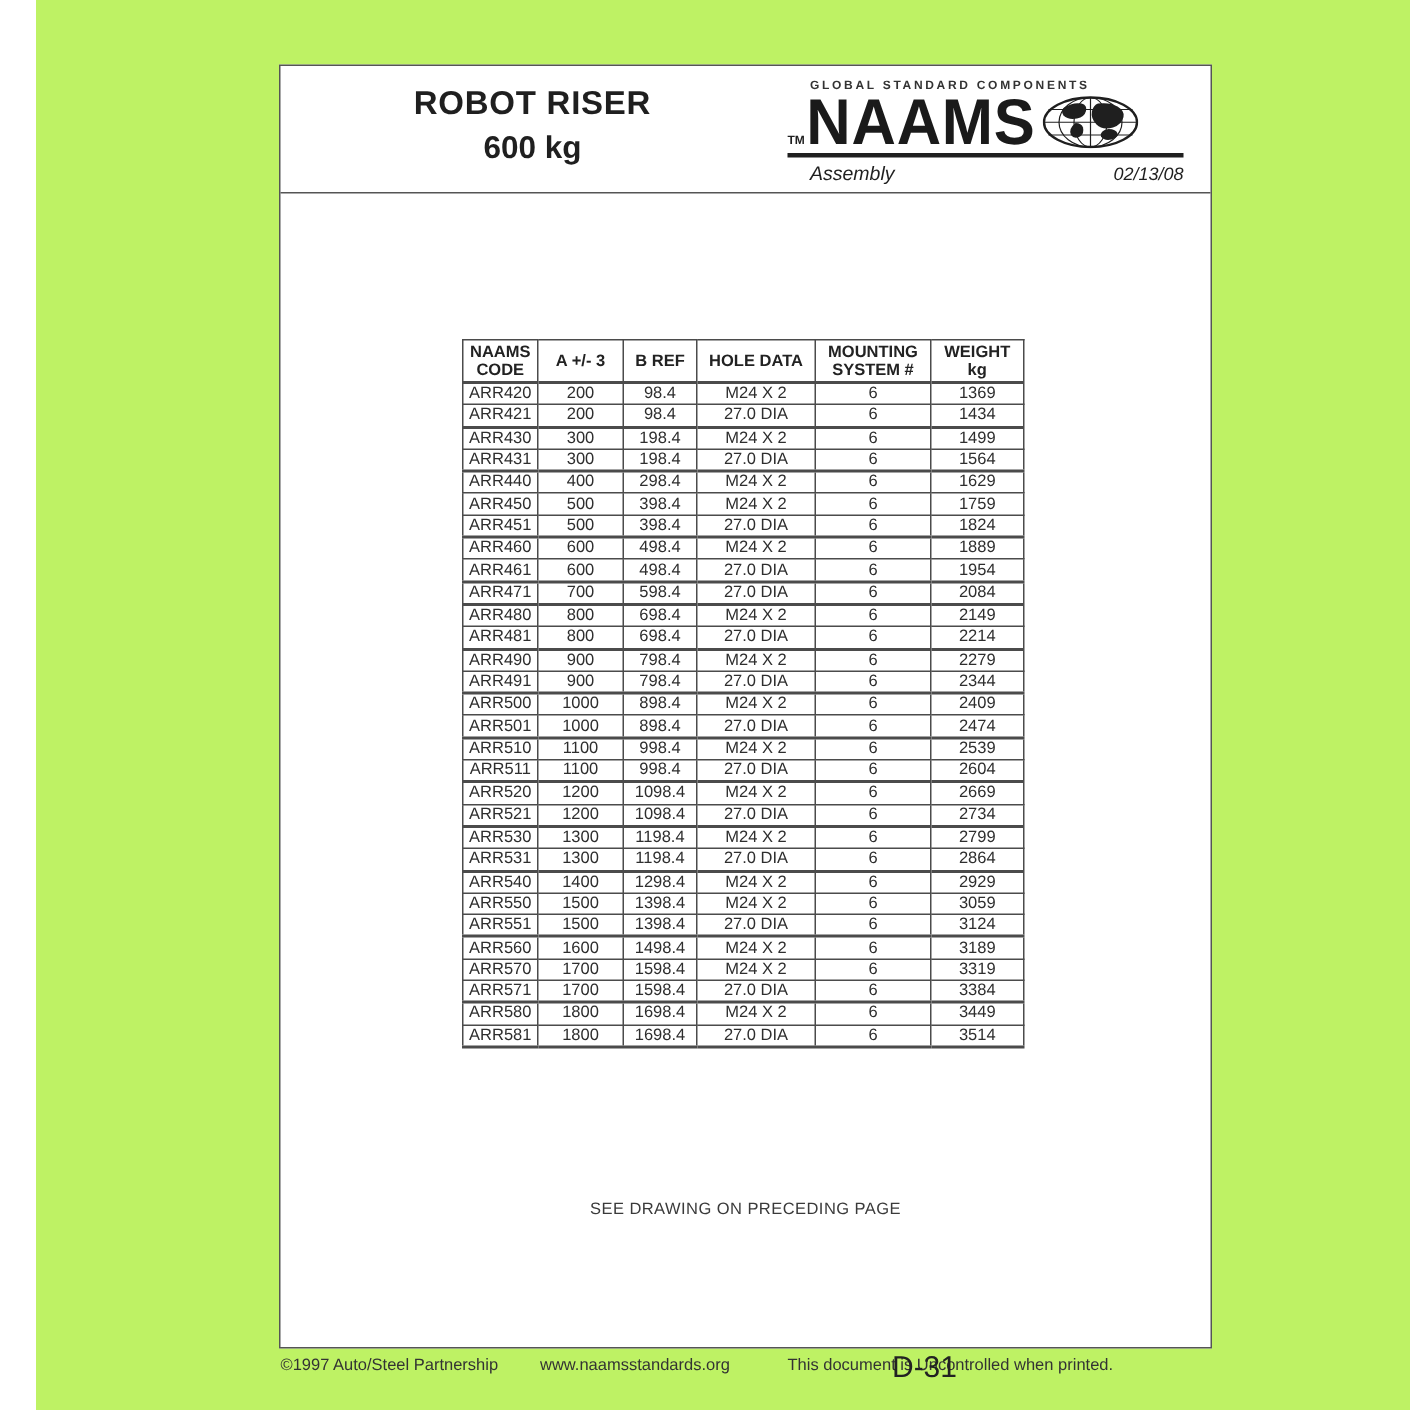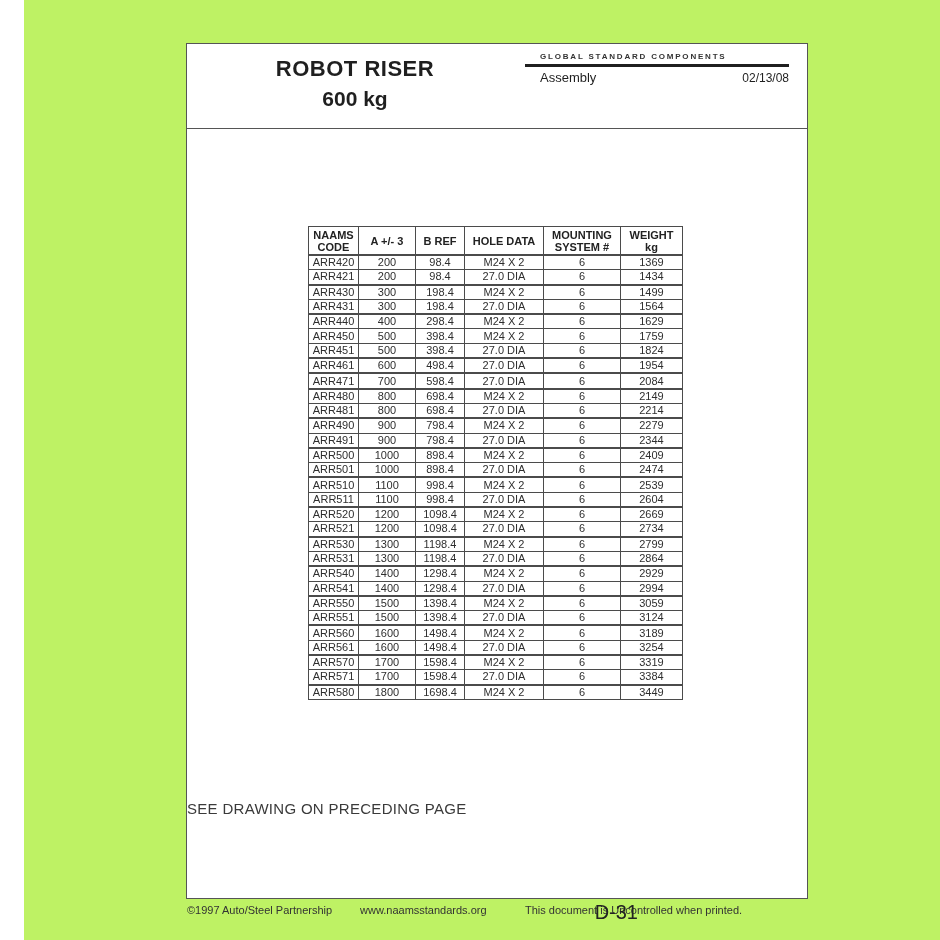--- a/index.html
+++ b/index.html
@@ -93,20 +93,21 @@
     height: 3px;
     background: #1f1f1f;
     margin-top: 3px;
   }
   .brand-sub {
     display: flex;
     justify-content: space-between;
     align-items: baseline;
     margin-top: 3px;
     padding-left: 15px;
+    font-style: italic;
   }
   .division { font-size: 13px; color: #1f1f1f; }
   .rev-date { font-size: 12px; color: #1f1f1f; }
   
   table.spec {
     position: absolute;
     left: 121px;
     top: 182px;
     width: 374px;
     border-collapse: collapse;
@@ -134,22 +135,22 @@
     line-height: 13px;
     color: #2e2e2e;
   }
   table.spec tr.group-end td { border-bottom-width: 2px; }
   
   .note {
     position: absolute;
     left: 0;
     top: 756px;
     width: 100%;
-    text-align: left;
-    font-size: 15px;
+    text-align: center;
+    font-size: 11px;
     letter-spacing: 0.3px;
     color: #3a3a3a;
   }
   
   .footer {
     position: absolute;
     left: 0;
     top: 901px;
     width: 772px;
     height: 20px;
@@ -169,20 +170,39 @@
   <div class="page-box">
 
     <div class="header">
       <div class="title-block">
         <div class="title1">ROBOT RISER</div>
         <div class="title2">600 kg</div>
       </div>
 
       <div class="brand-block">
         <div class="tagline">GLOBAL STANDARD COMPONENTS</div>
+        <div class="logo-row">
+          <span class="tm">TM</span>
+          <span class="naams">NAAMS</span>
+          <span class="globe">
+            <svg width="64" height="35" viewBox="0 0 64 35">
+              <ellipse cx="32" cy="17.5" rx="31" ry="16.5" fill="none" stroke="#1f1f1f" stroke-width="1.6"></ellipse>
+              <ellipse cx="32" cy="17.5" rx="21" ry="16.5" fill="none" stroke="#1f1f1f" stroke-width="0.8"></ellipse>
+              <ellipse cx="32" cy="17.5" rx="11" ry="16.5" fill="none" stroke="#1f1f1f" stroke-width="0.8"></ellipse>
+              <line x1="32" y1="1" x2="32" y2="34" stroke="#1f1f1f" stroke-width="0.8"></line>
+              <line x1="4" y1="9" x2="60" y2="9" stroke="#1f1f1f" stroke-width="0.8"></line>
+              <line x1="1" y1="17.5" x2="63" y2="17.5" stroke="#1f1f1f" stroke-width="0.8"></line>
+              <line x1="4" y1="26" x2="60" y2="26" stroke="#1f1f1f" stroke-width="0.8"></line>
+              <path d="M14 8 q6 -4 12 -3 q4 1 3 5 q-1 4 -6 5 q-6 1 -9 -2 q-2 -3 0 -5 Z" fill="#1f1f1f"></path>
+              <path d="M22 18 q4 0 5 3 q1 4 -2 6 q-4 2 -6 -1 q-2 -4 3 -8 Z" fill="#1f1f1f"></path>
+              <path d="M37 5 q8 -1 13 2 q5 3 4 7 q-1 5 -7 7 q-7 2 -11 -2 q-4 -4 -3 -9 q1 -4 4 -5 Z" fill="#1f1f1f"></path>
+              <path d="M44 22 q5 0 6 3 q0 3 -4 4 q-5 1 -7 -2 q-1 -4 5 -5 Z" fill="#1f1f1f"></path>
+            </svg>
+          </span>
+        </div>
         <div class="brand-rule"></div>
         <div class="brand-sub">
           <span class="division">Assembly</span>
           <span class="rev-date">02/13/08</span>
         </div>
       </div>
     </div>
 
     <table class="spec">
       <colgroup>
@@ -268,20 +288,28 @@
             <td>1759</td>
           </tr>
           <tr class="group-end">
             <td>ARR451</td>
             <td>500</td>
             <td>398.4</td>
             <td>27.0 DIA</td>
             <td>6</td>
             <td>1824</td>
           </tr>
+          <tr>
+            <td>ARR460</td>
+            <td>600</td>
+            <td>498.4</td>
+            <td>M24 X 2</td>
+            <td>6</td>
+            <td>1889</td>
+          </tr>
           <tr class="group-end">
             <td>ARR461</td>
             <td>600</td>
             <td>498.4</td>
             <td>27.0 DIA</td>
             <td>6</td>
             <td>1954</td>
           </tr>
           <tr class="group-end">
             <td>ARR471</td>
@@ -388,28 +416,20 @@
             <td>2864</td>
           </tr>
           <tr>
             <td>ARR540</td>
             <td>1400</td>
             <td>1298.4</td>
             <td>M24 X 2</td>
             <td>6</td>
             <td>2929</td>
           </tr>
-          <tr class="group-end">
-            <td>ARR541</td>
-            <td>1400</td>
-            <td>1298.4</td>
-            <td>27.0 DIA</td>
-            <td>6</td>
-            <td>2994</td>
-          </tr>
           <tr>
             <td>ARR550</td>
             <td>1500</td>
             <td>1398.4</td>
             <td>M24 X 2</td>
             <td>6</td>
             <td>3059</td>
           </tr>
           <tr class="group-end">
             <td>ARR551</td>
@@ -420,28 +440,20 @@
             <td>3124</td>
           </tr>
           <tr>
             <td>ARR560</td>
             <td>1600</td>
             <td>1498.4</td>
             <td>M24 X 2</td>
             <td>6</td>
             <td>3189</td>
           </tr>
-          <tr class="group-end">
-            <td>ARR561</td>
-            <td>1600</td>
-            <td>1498.4</td>
-            <td>27.0 DIA</td>
-            <td>6</td>
-            <td>3254</td>
-          </tr>
           <tr>
             <td>ARR570</td>
             <td>1700</td>
             <td>1598.4</td>
             <td>M24 X 2</td>
             <td>6</td>
             <td>3319</td>
           </tr>
           <tr class="group-end">
             <td>ARR571</td>
@@ -451,20 +463,28 @@
             <td>6</td>
             <td>3384</td>
           </tr>
           <tr>
             <td>ARR580</td>
             <td>1800</td>
             <td>1698.4</td>
             <td>M24 X 2</td>
             <td>6</td>
             <td>3449</td>
+          </tr>
+          <tr class="group-end">
+            <td>ARR581</td>
+            <td>1800</td>
+            <td>1698.4</td>
+            <td>27.0 DIA</td>
+            <td>6</td>
+            <td>3514</td>
           </tr>
         </tbody>
     </table>
 
     <div class="note">SEE DRAWING ON PRECEDING PAGE</div>
   </div>
 
   <div class="footer">
     <span class="f-copy">©1997 Auto/Steel Partnership</span>
     <span class="f-web">www.naamsstandards.org</span>

